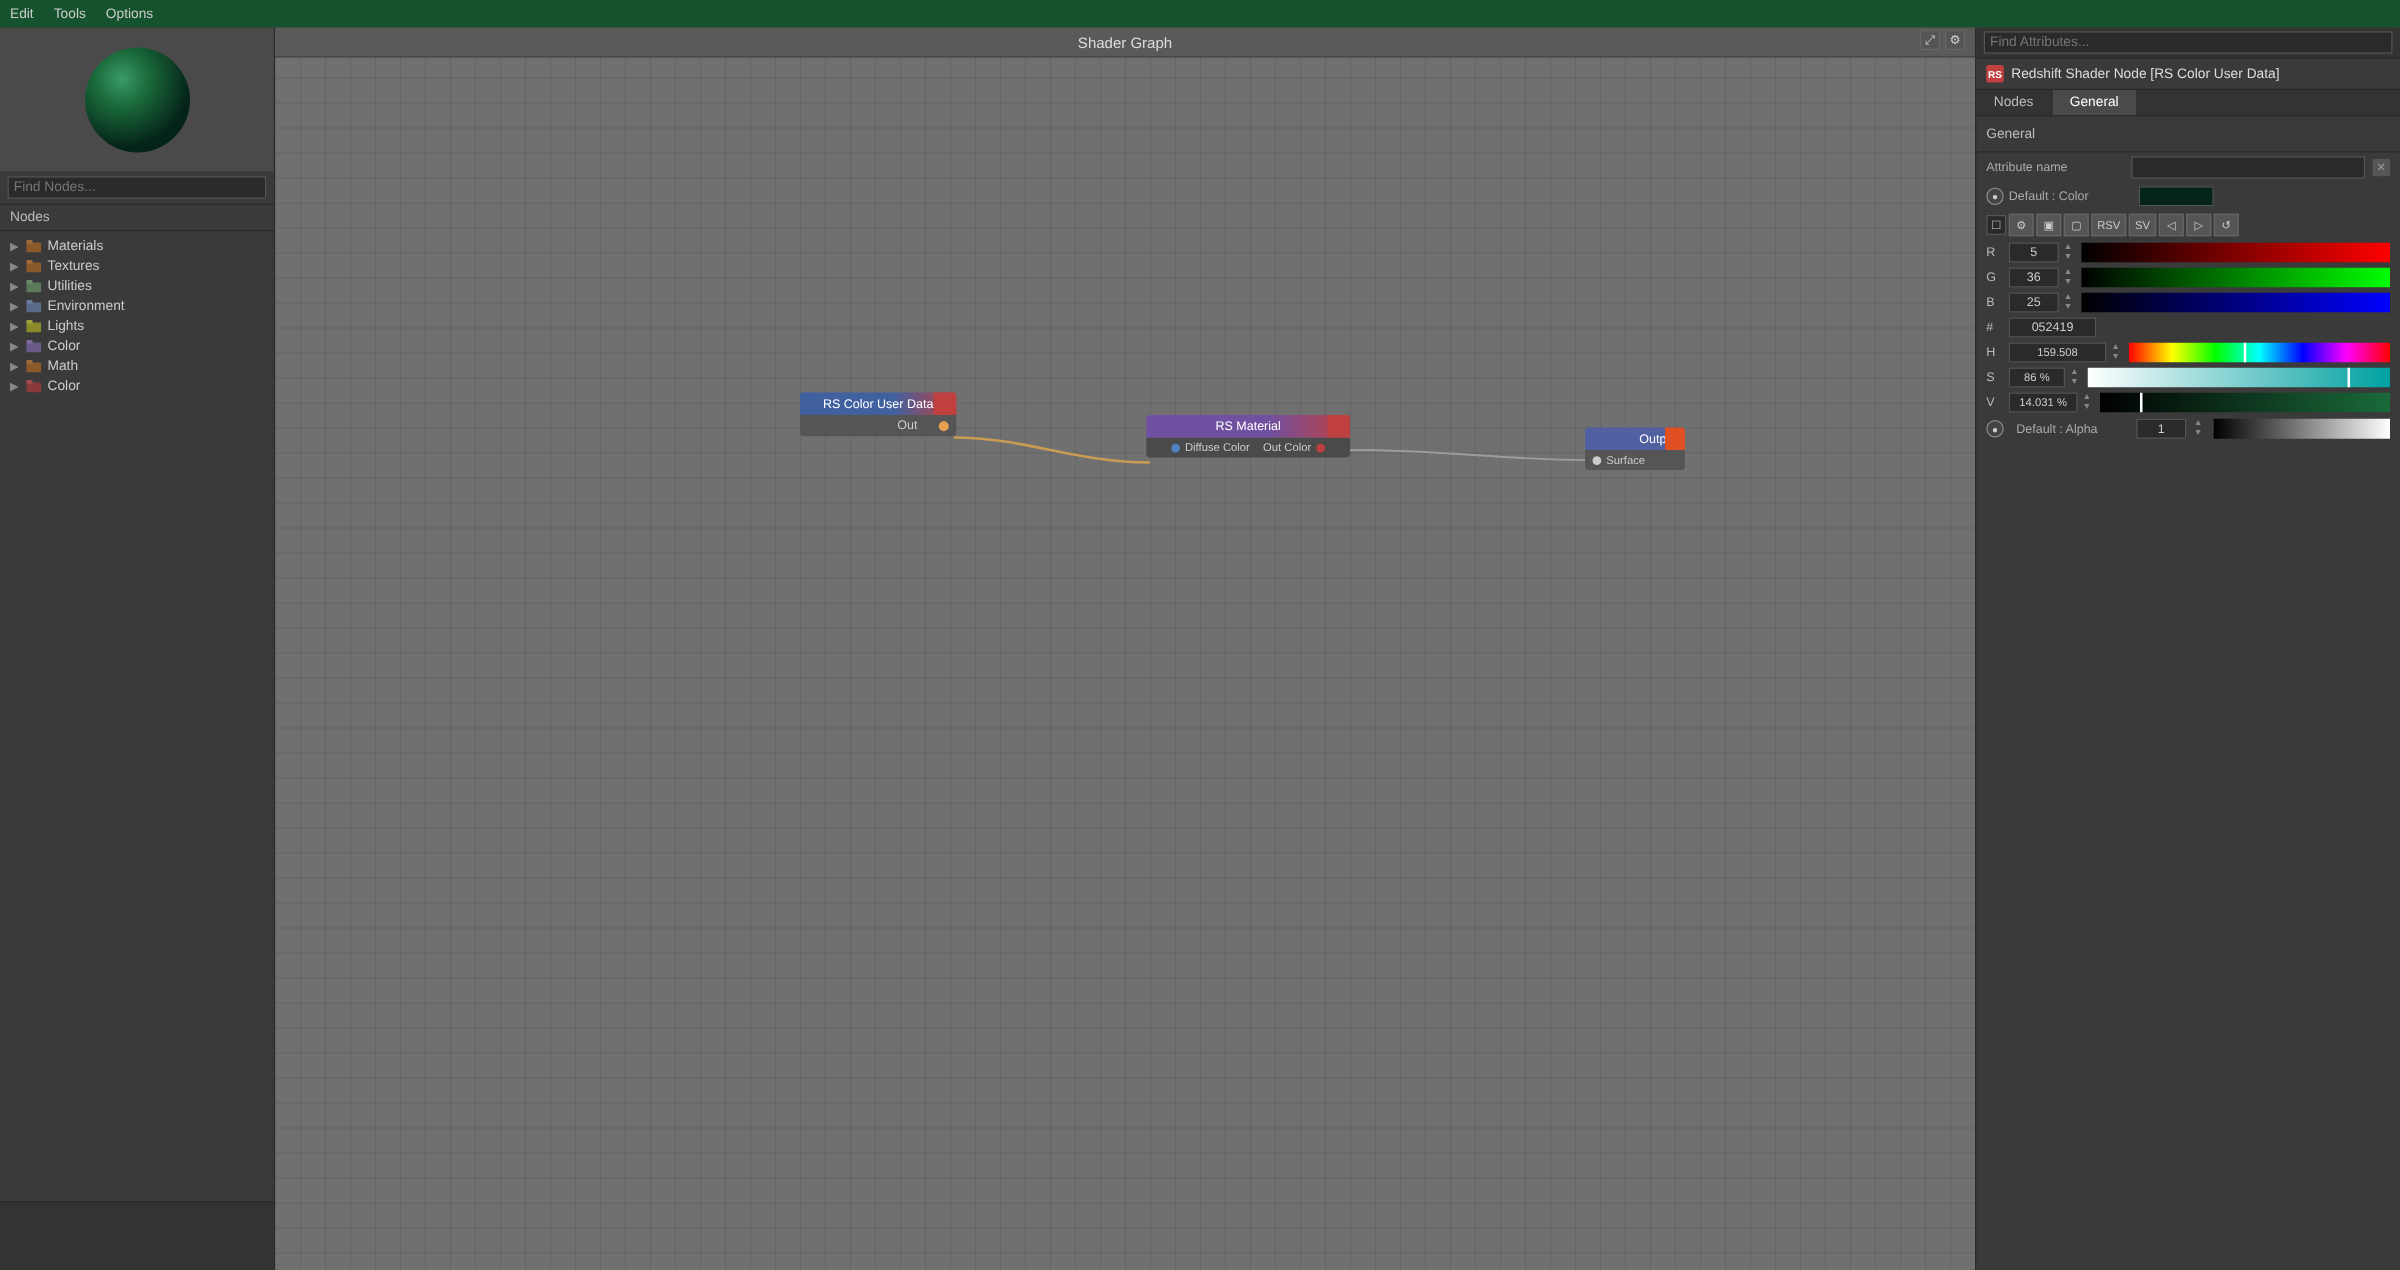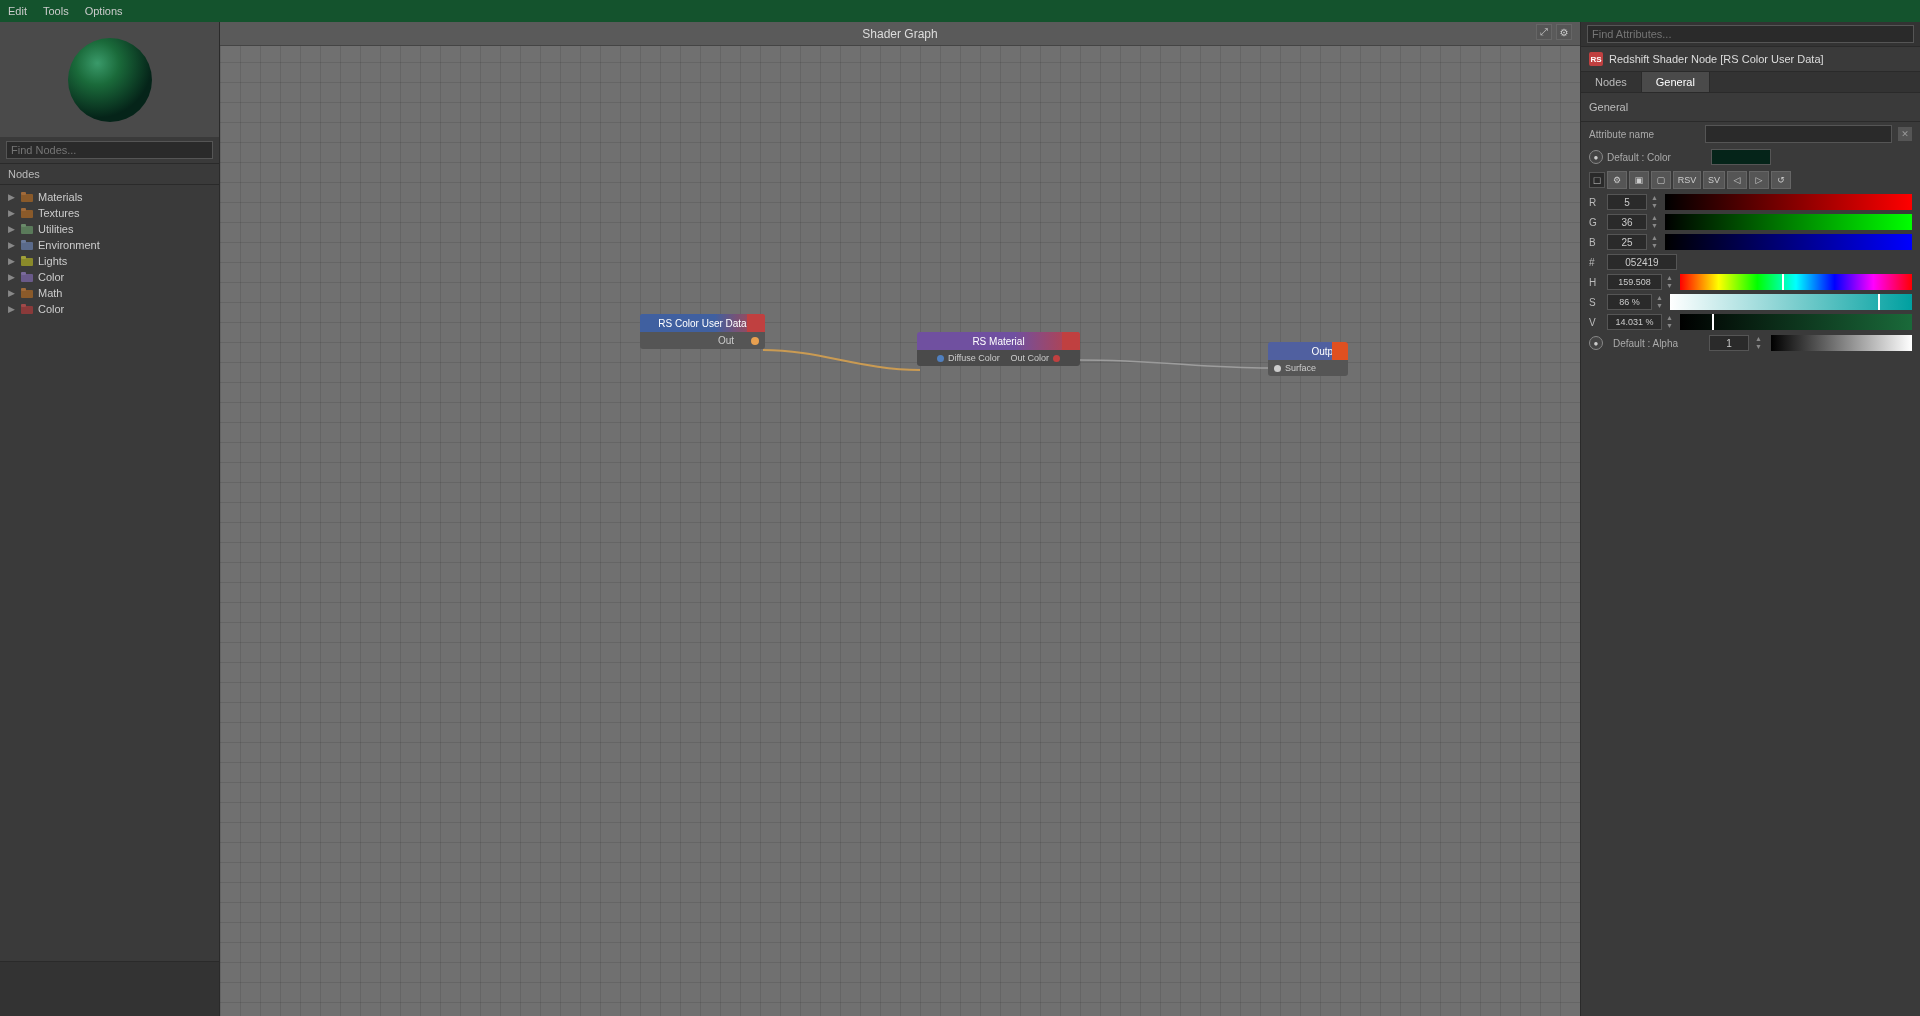--- a/index.html
+++ b/index.html
@@ -814,21 +814,21 @@
 
     <div class="hex-row">
       <span class="hex-label">#</span>
       <div class="hex-value-box">
         <span>052419</span>
       </div>
     </div>
 
     <div class="channel-row">
       <span class="channel-label">H</span>
-      <div class="channel-value-box" style="width:55px;">
+      <div class="channel-value-box" style="width:78px;">
         <span style="font-size:9px;">159.508</span>
       </div>
       <div class="channel-arrows">
         <span>▲</span>
           <span>▼</span>
       </div>
       <div class="channel-slider-track">
         <div class="hue-track">
           <div class="hue-thumb"></div>
         </div>

